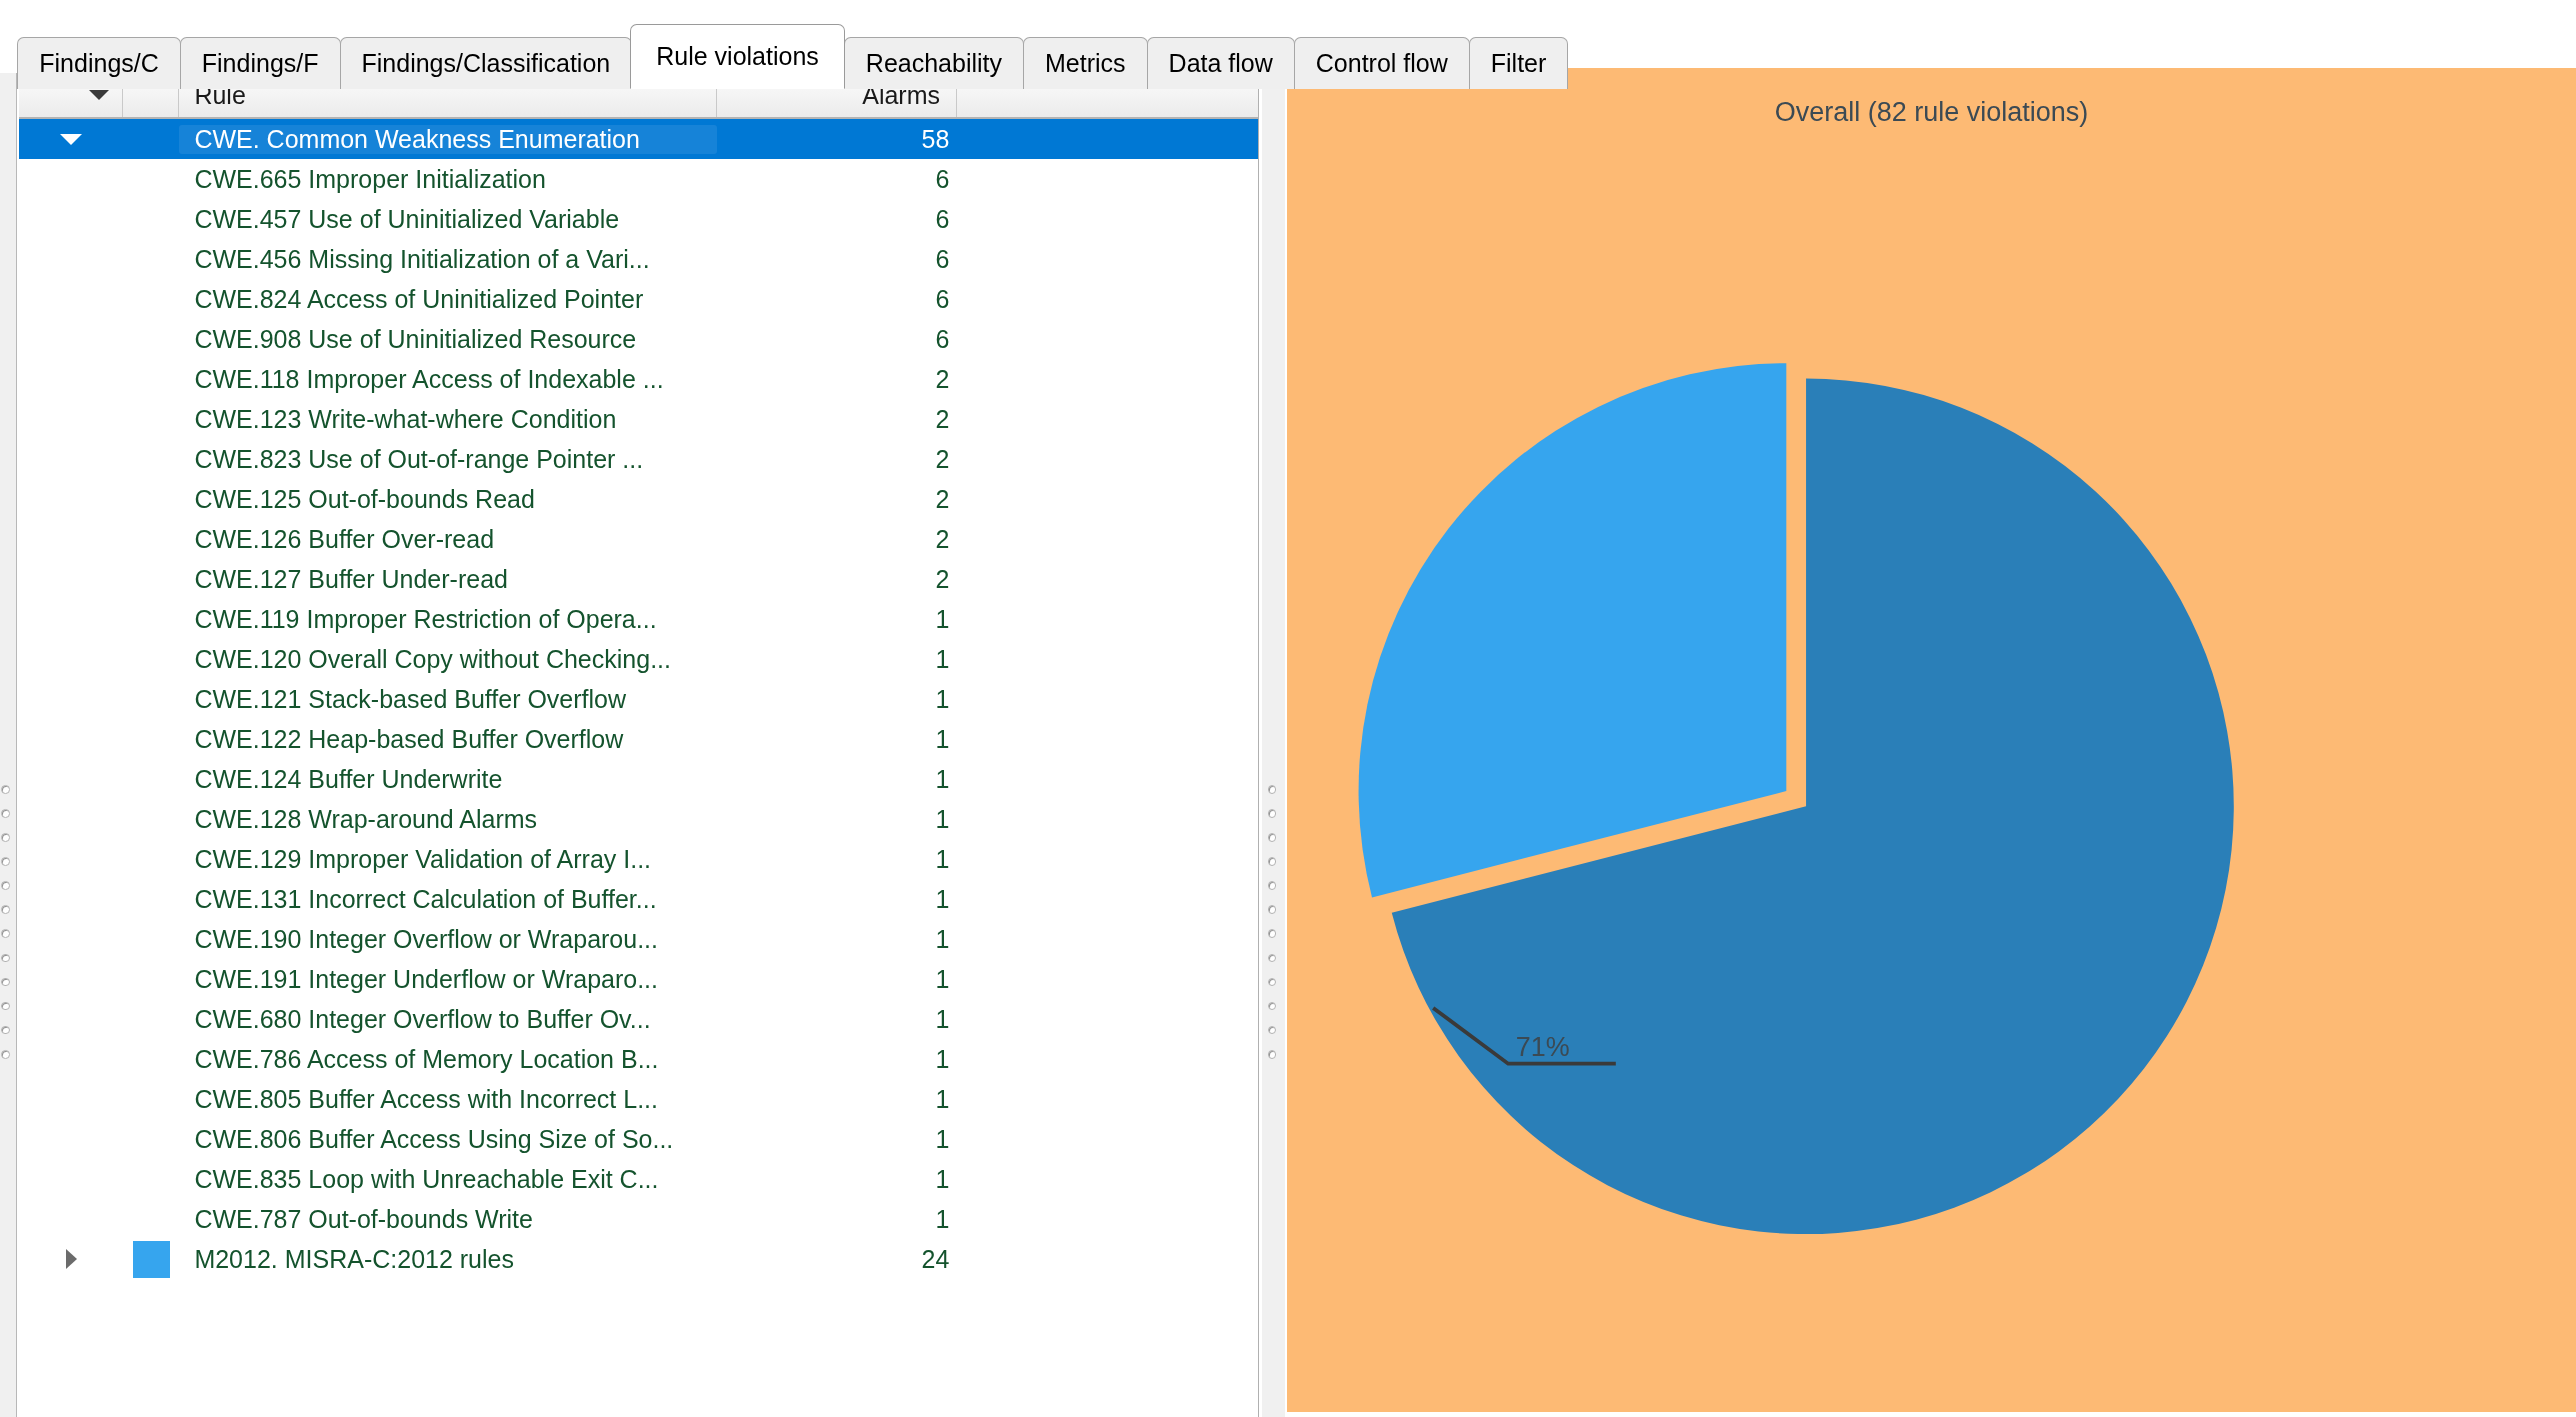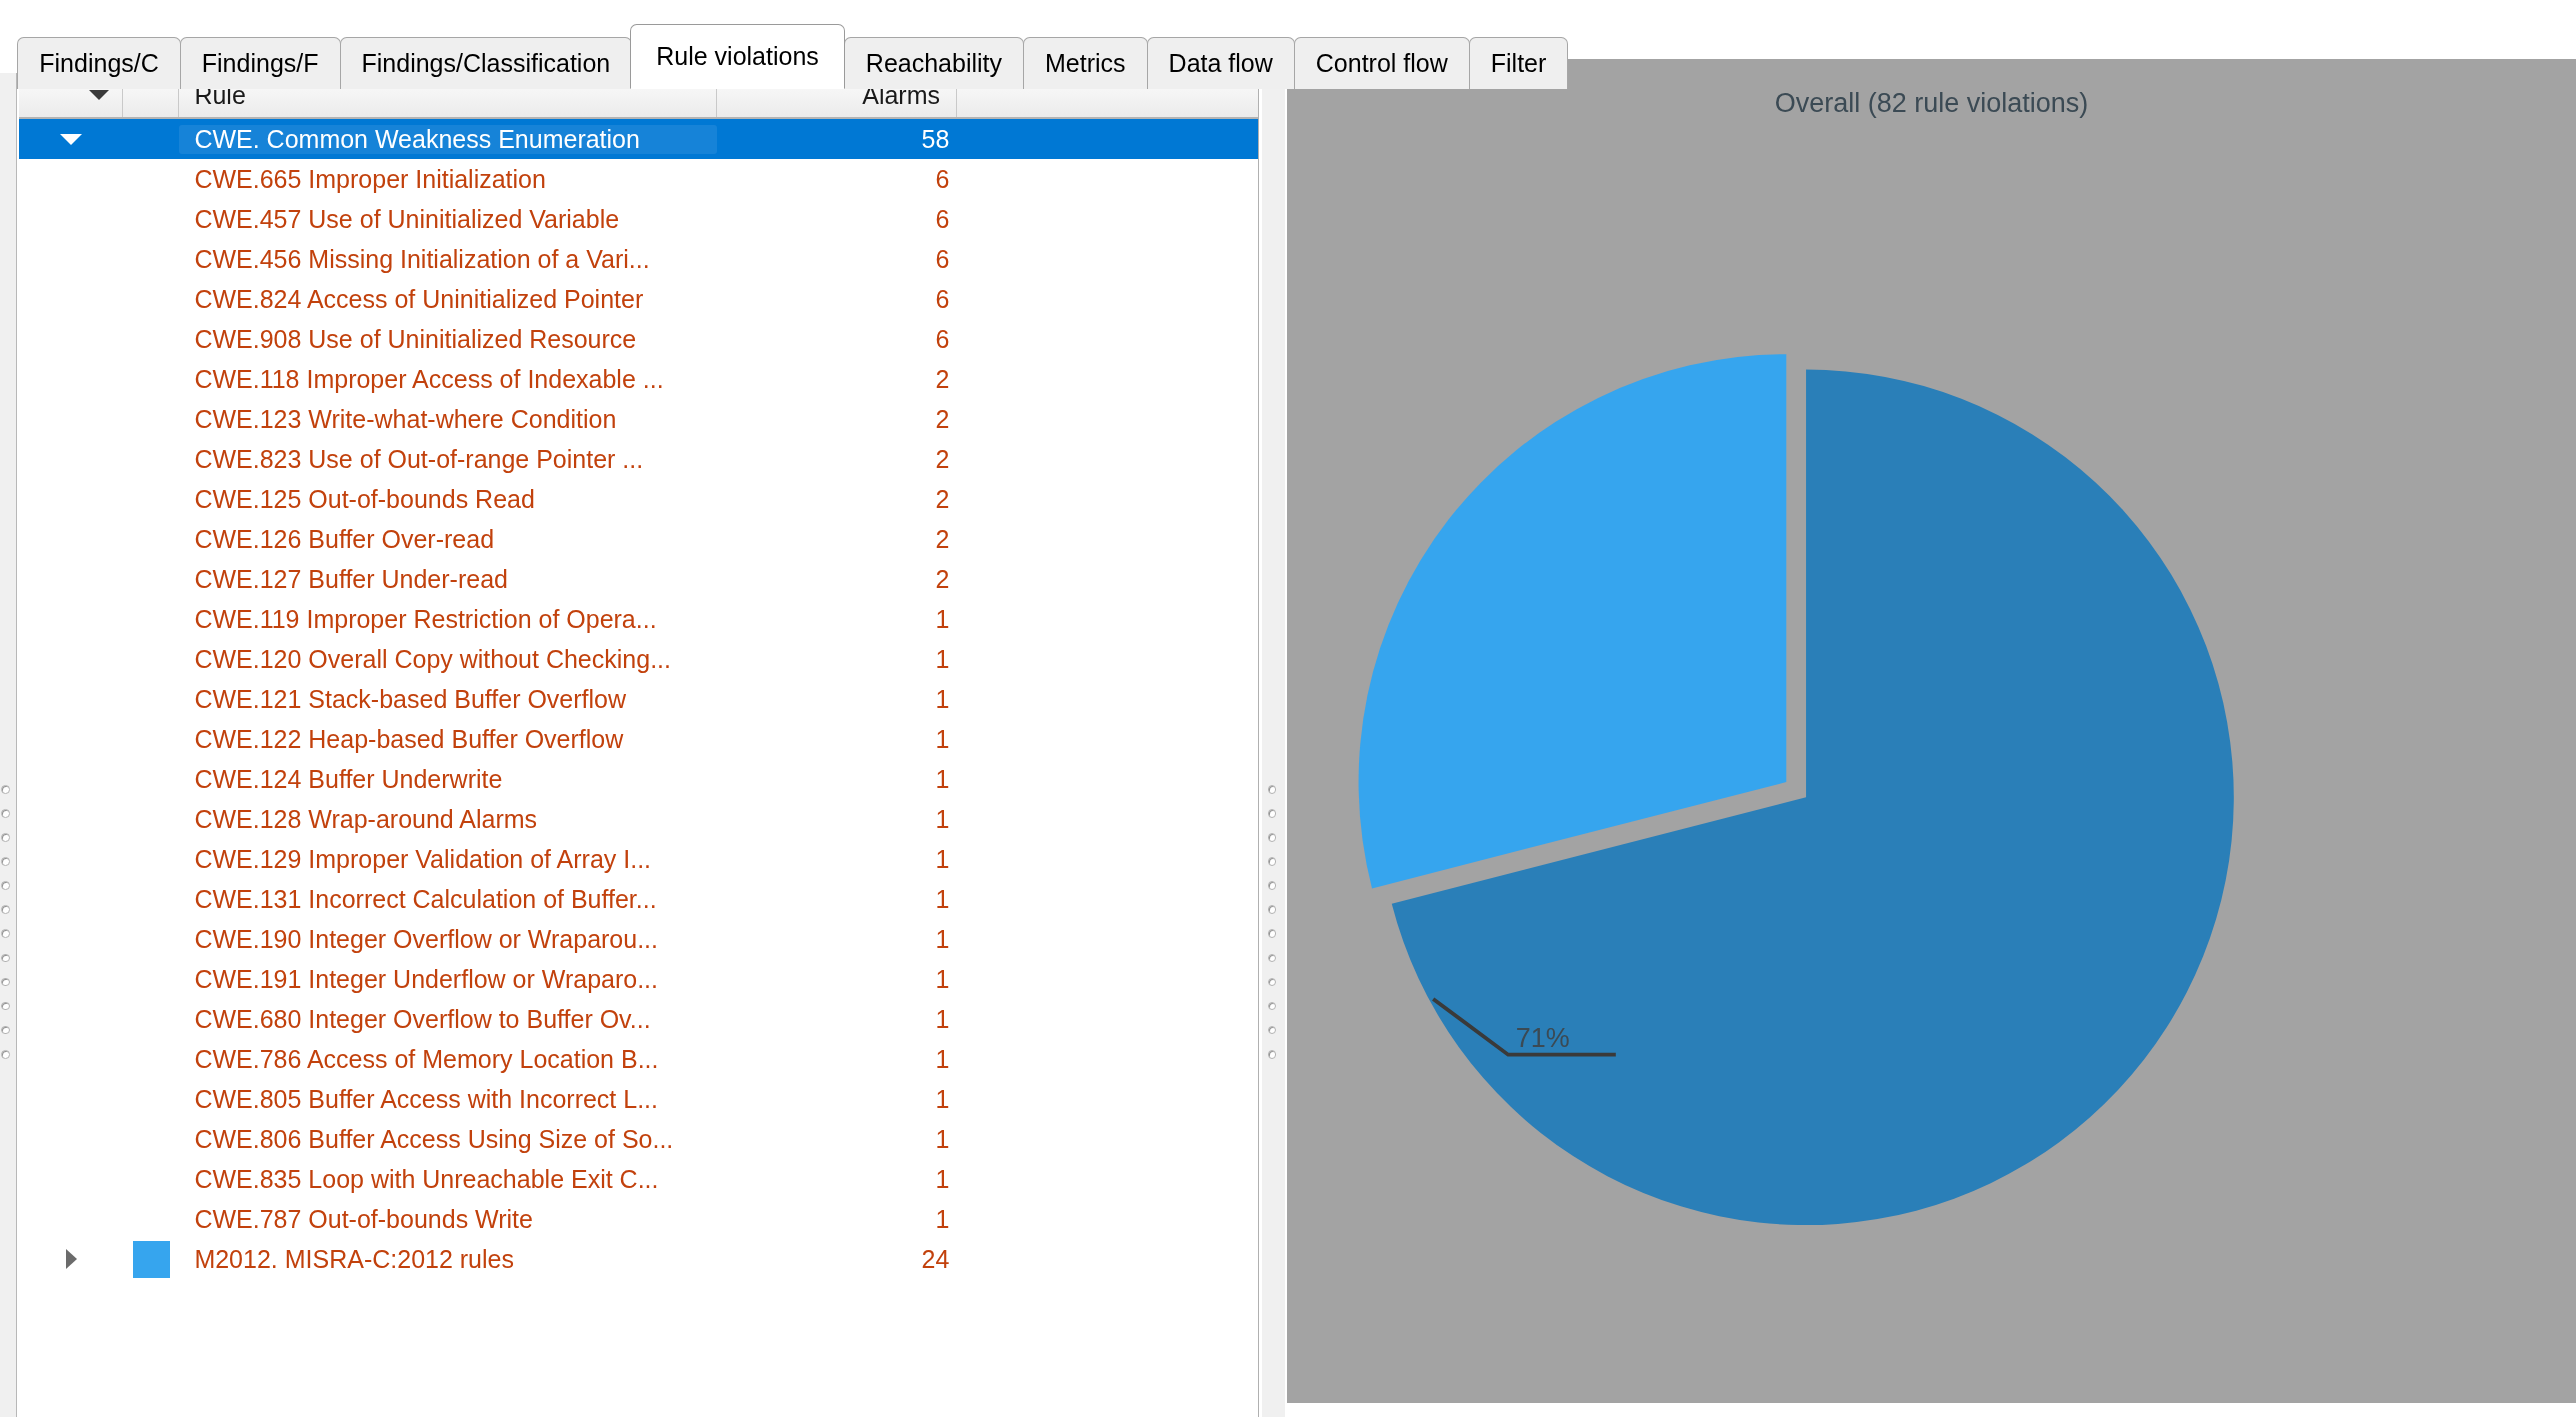--- a/index.html
+++ b/index.html
@@ -93,21 +93,21 @@
     width: 0; height: 0;
     border-left: 10.6px solid transparent;
     border-right: 10.6px solid transparent;
     border-top: 10.6px solid #3a3a3a;
   }
 
   .tbody { position: relative; width: 100%; }
   .row {
     display: flex; align-items: center;
     height: 40px; width: 100%;
-    font-size: 25px; color: #c2410c;
+    font-size: 25px; color: #14532d;
     background: #ffffff;
   }
   .row.selected { background: #0078d4; color: #ffffff; }
 
   .c-arrow  { width: 104px; display: flex; align-items: center; justify-content: center; }
   .c-swatch { width: 56px; display: flex; align-items: center; justify-content: center; }
   .c-rule   { width: 538px; padding-left: 15.4px; white-space: nowrap; overflow: hidden; }
   .c-alarms { width: 240px; text-align: right; padding-right: 7.7px; }
   .c-pad    { flex: 1; }
 
@@ -139,23 +139,23 @@
   }
   .mid-split .dots { position: absolute; left: 5.8px; top: 712px; }
   .mid-split .dot {
     width: 8.7px; height: 8.7px; margin-bottom: 15.4px; border-radius: 50%;
     background: #ffffff; border: 1px solid #b2b2b2;
     box-shadow: inset 1px 1px 0 #949494;
   }
 
   
   .chart-pane {
-    position: absolute; left: 1287px; top: 59px;
+    position: absolute; left: 1287px; top: 68px;
     width: 1289px; height: 1344px;
-    background: #a3a3a3;
+    background: #fdba74;
   }
   .chart-title {
     position: absolute; left: 0; top: 29px; width: 100%;
     text-align: center;
     font-size: 27px; color: #3b4a54;
   }
   .pie-svg { position: absolute; left: 0; top: 0; }
   .pct-label {
     font-size: 28px; fill: #3b4a54;
     font-family: "Liberation Sans", sans-serif;

